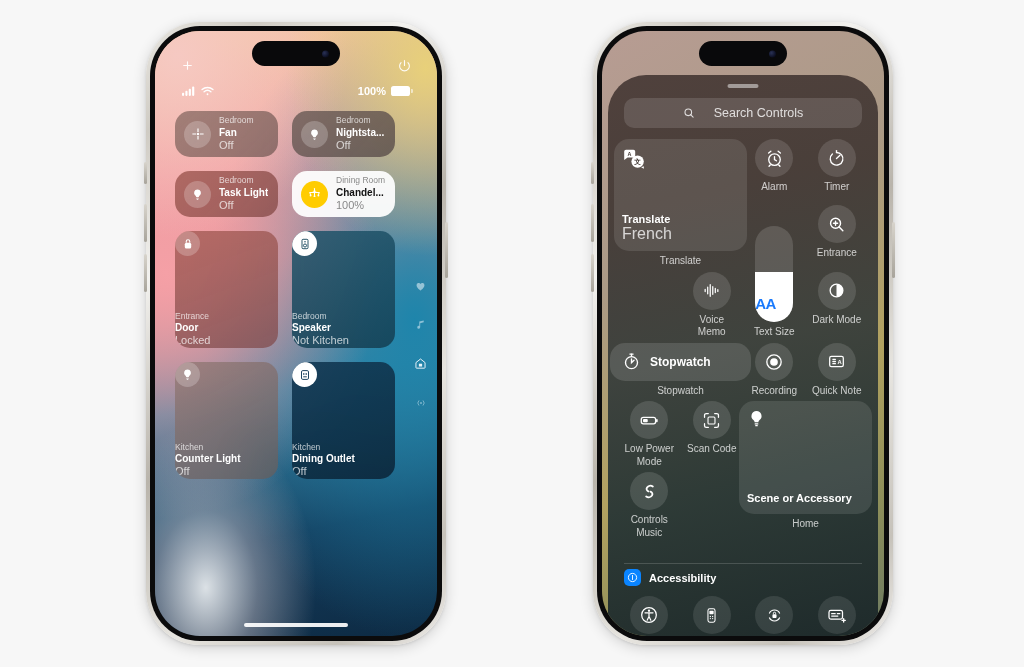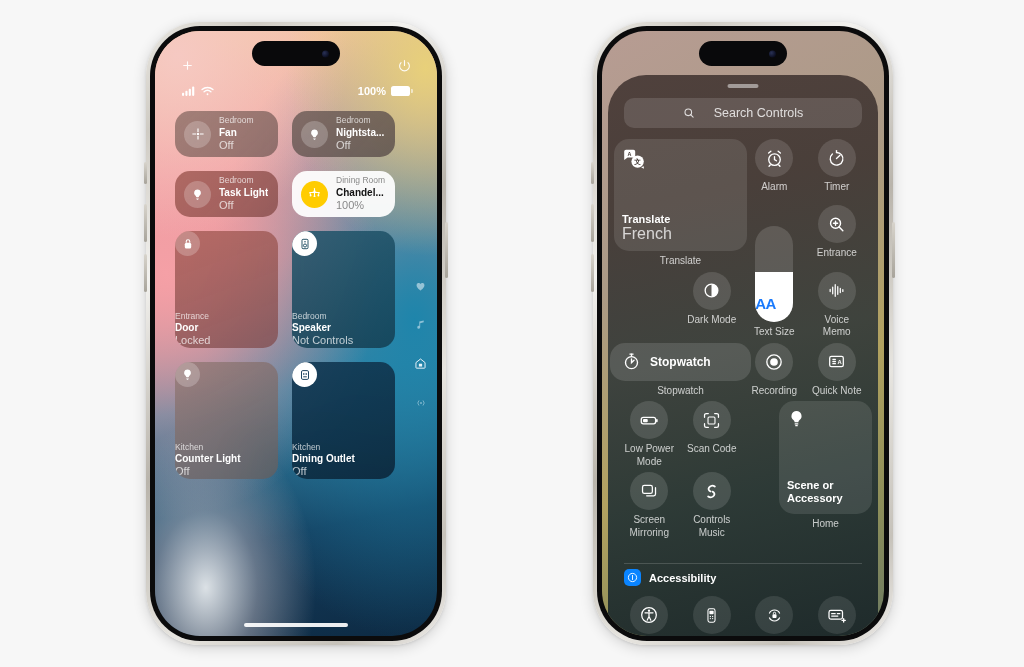--- a/index.html
+++ b/index.html
@@ -298,21 +298,21 @@
           <div class="ticon" style="background:#fff;">
             <svg width="12" height="12" viewBox="0 0 24 24" fill="none" stroke="#1b4b60" stroke-width="1.9">
                 <rect x="6" y="2.6" width="12" height="18.8" rx="2.2"></rect>
                 <circle cx="12" cy="7.4" r="1.5" fill="#1b4b60" stroke="none"></circle>
                 <circle cx="12" cy="15" r="3.1"></circle>
               </svg>
           </div>
           <div class="tcap">
             <div class="troom">Bedroom</div>
             <div class="tname">Speaker</div>
-            <div class="tstate">Not Controls</div>
+            <div class="tstate">Not Kitchen</div>
           </div>
         </div>
 
         <div class="tile big" style="background:linear-gradient(150deg,rgba(150,122,118,.80),rgba(96,94,96,.78));">
           <div class="ticon">
             <svg width="13" height="13" viewBox="0 0 24 24" fill="#fff">
                 <path d="M12 2.6a6.3 6.3 0 0 0-3.6 11.5c.7.5 1.1 1.2 1.1 2v.6h5v-.6c0-.8.4-1.5 1.1-2A6.3 6.3 0 0 0 12 2.6z"></path>
                 <rect x="9.6" y="17.9" width="4.8" height="1.7" rx=".8"></rect>
                 <rect x="10.3" y="20.3" width="3.4" height="1.5" rx=".75"></rect>
               </svg>
@@ -455,35 +455,35 @@
                   <path d="M10.8 7.8v5.2M8.2 10.4h5.2"></path>
                 </svg>
             </div>
             <div class="clabel">Entrance</div>
           </div>
 
           <div class="cell" style="height:0;visibility:hidden;"></div>
 
           <div class="cell">
             <div class="circ">
+              <svg width="19" height="19" viewBox="0 0 24 24" stroke="#fff" stroke-width="1.6" stroke-linecap="round">
+                  <path d="M4 10.6v2.8M7.2 7.8v8.4M10.4 4.6v14.8M13.6 7.2v9.6M16.8 9.4v5.2M20 11v2.2"></path>
+                </svg>
+            </div>
+            <div class="clabel">Voice Memo</div>
+          </div>
+
+          <div class="cell">
+            <div class="circ">
               <svg width="19" height="19" viewBox="0 0 24 24">
                   <circle cx="12" cy="12" r="8" fill="none" stroke="#fff" stroke-width="1.7"></circle>
                   <path d="M12 4a8 8 0 0 1 0 16z" fill="#fff"></path>
                 </svg>
             </div>
             <div class="clabel">Dark Mode</div>
-          </div>
-
-          <div class="cell">
-            <div class="circ">
-              <svg width="19" height="19" viewBox="0 0 24 24" stroke="#fff" stroke-width="1.6" stroke-linecap="round">
-                  <path d="M4 10.6v2.8M7.2 7.8v8.4M10.4 4.6v14.8M13.6 7.2v9.6M16.8 9.4v5.2M20 11v2.2"></path>
-                </svg>
-            </div>
-            <div class="clabel">Voice Memo</div>
           </div>
 
 
           <div class="cell" style="grid-column:span 2;">
             <div class="wide" style="height:38px;width:100%;flex-direction:row;align-items:center;gap:9px;padding:0 12px;">
               <span>
                 <svg width="19" height="19" viewBox="0 0 24 24" fill="none" stroke="#fff" stroke-width="1.7" stroke-linecap="round">
                     <circle cx="12" cy="13.4" r="7.6"></circle>
                     <path d="M12 8.6v4.8l3.2-3"></path>
                     <path d="M10 2.6h4"></path>
@@ -530,45 +530,36 @@
           <div class="cell">
             <div class="circ">
               <svg width="19" height="19" viewBox="0 0 24 24" fill="none" stroke="#fff" stroke-width="1.6" stroke-linecap="round">
                   <path d="M3.2 8V5.4a2.2 2.2 0 0 1 2.2-2.2H8M16 3.2h2.6a2.2 2.2 0 0 1 2.2 2.2V8M20.8 16v2.6a2.2 2.2 0 0 1-2.2 2.2H16M8 20.8H5.4a2.2 2.2 0 0 1-2.2-2.2V16"></path>
                   <rect x="7.6" y="7.6" width="8.8" height="8.8" rx="1.4" stroke-width="1.4"></rect>
                 </svg>
             </div>
             <div class="clabel">Scan Code</div>
           </div>
 
-          <div class="cell" style="grid-column:span 2;grid-row:span 2;margin-left:40px;">
+          <div class="cell" style="grid-column:span 2;grid-row:span 2;">
             <div class="wide" style="height:97px;width:100%;background:rgba(255,255,255,.11);">
               <div>
                 <svg width="19" height="19" viewBox="0 0 24 24" fill="#fff">
                     <path d="M12 2.6a6.3 6.3 0 0 0-3.6 11.5c.7.5 1.1 1.2 1.1 2v.6h5v-.6c0-.8.4-1.5 1.1-2A6.3 6.3 0 0 0 12 2.6z"></path>
                     <rect x="9.6" y="17.9" width="4.8" height="1.7" rx=".8"></rect>
                     <rect x="10.3" y="20.3" width="3.4" height="1.5" rx=".75"></rect>
                   </svg>
               </div>
               <div style="margin-top:auto;">
                 <div class="wtitle" style="line-height:1.25;">Scene or Accessory</div>
               </div>
             </div>
             <div class="clabel">Home</div>
           </div>
 
-          <div class="cell" style="grid-column:1;">
-            <div class="circ">
-              <svg width="19" height="19" viewBox="0 0 24 24" fill="none" stroke="#fff" stroke-width="1.6">
-                  <rect x="3.2" y="4.4" width="12.4" height="10" rx="2.2"></rect>
-                  <path d="M8.4 17.4h9a2.2 2.2 0 0 0 2.2-2.2v-8" stroke-linecap="round"></path>
-                </svg>
-            </div>
-            <div class="clabel">Screen Mirroring</div>
-          </div>
 
           <div class="cell">
             <div class="circ">
               <svg width="21" height="21" viewBox="0 0 24 24" fill="none" stroke="#fff" stroke-width="2.1" stroke-linecap="round">
                   <path d="M15.8 6.2c-2.4-1.5-5.2-.8-6.6 1.2-1.2 1.8-.3 3.6 1.6 4.5"></path>
                   <path d="M8.2 17.8c2.4 1.5 5.2.8 6.6-1.2 1.2-1.8.3-3.6-1.6-4.5"></path>
                 </svg>
             </div>
             <div class="clabel">Controls Music</div>
           </div>

